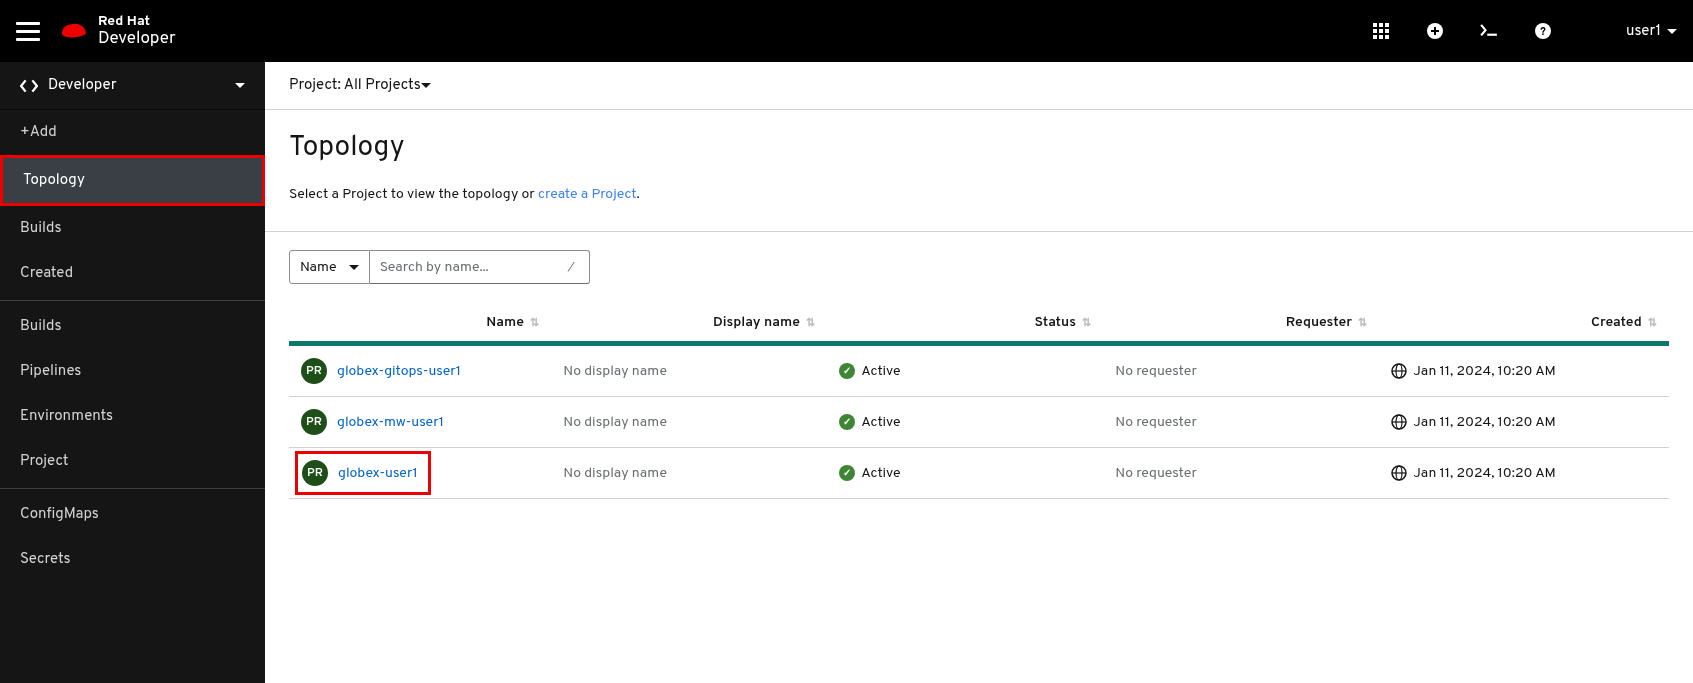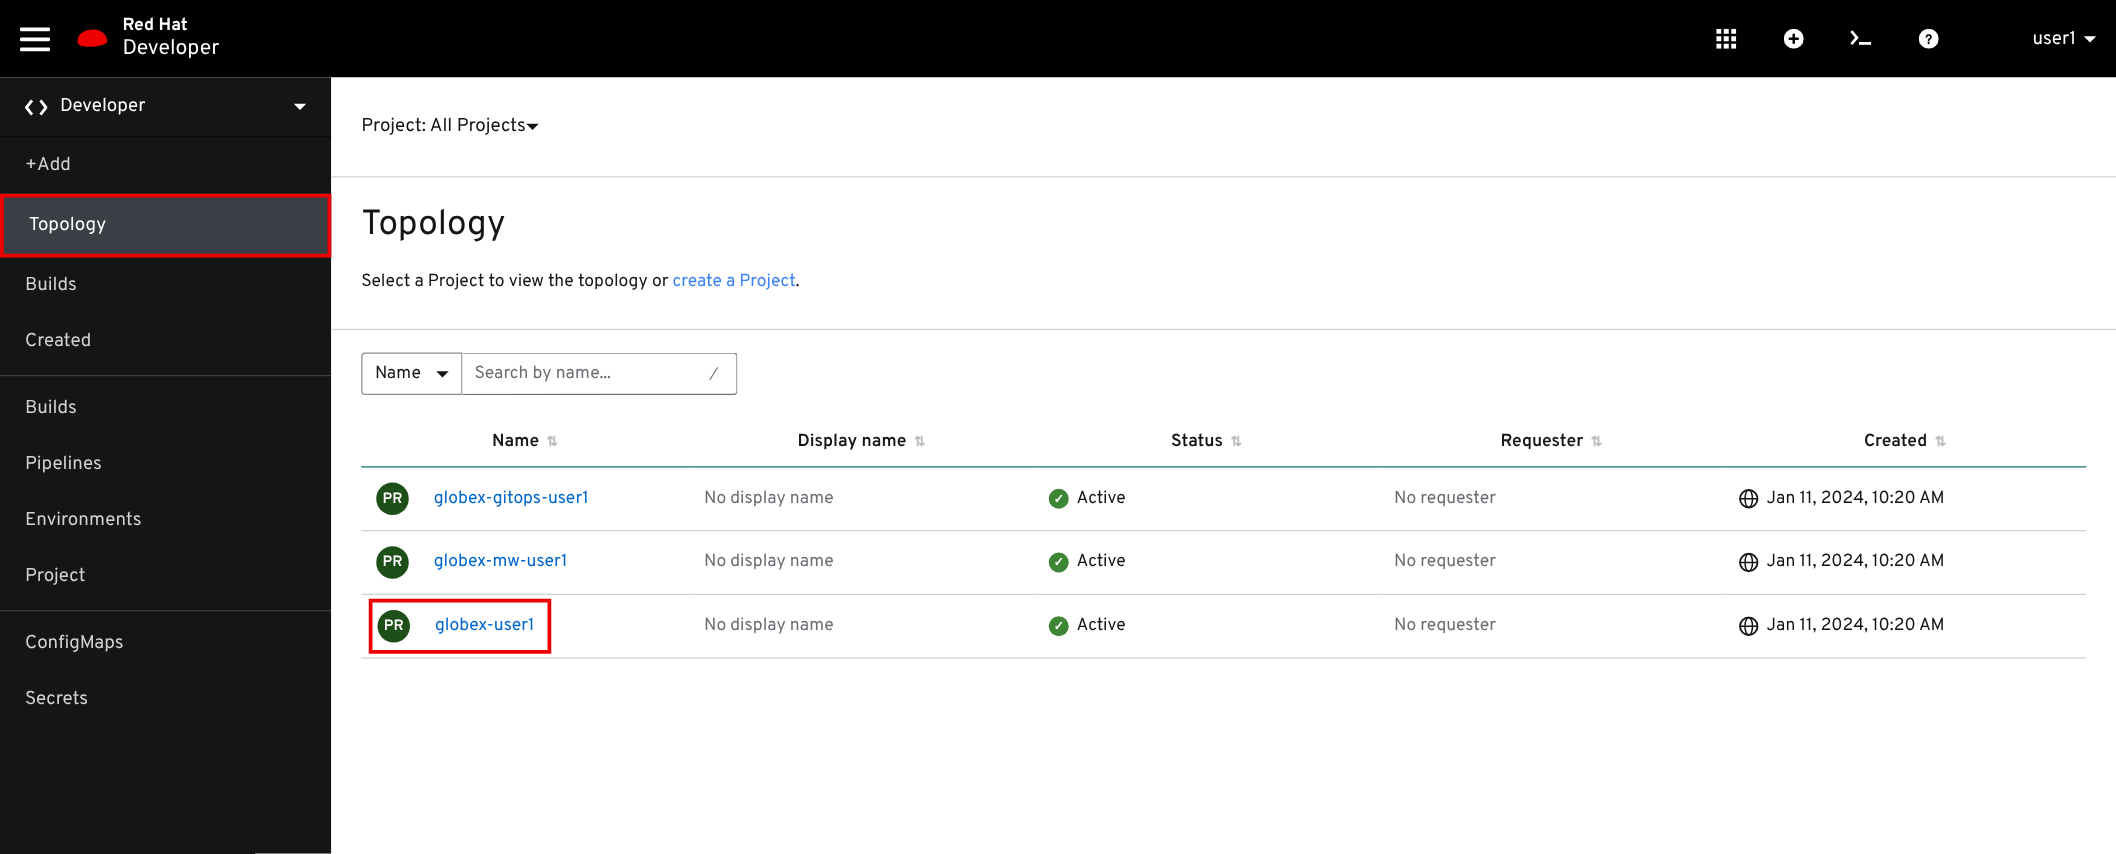--- a/index.html
+++ b/index.html
@@ -28,41 +28,41 @@
     .perspective .label { font-size:15px; }
     .perspective .caret { margin-left:auto; border-top-color:#fff; }
 
     .nav { list-style:none; }
     .nav li { padding: 13px 20px; font-size:15px; color:#d2d2d2; cursor:pointer; }
     .nav li.active { background:#393F44; color:#fff; position:relative; border:3px solid #ee0000; }
     .nav .section-break { border-top:1px solid #3c3f42; margin-top:4px; padding-top:16px; }
 
     
     .main { flex:1; background:#fff; overflow:auto; }
-    .project-bar { padding: 30px 24px; display:flex; align-items:center; gap:0; border-bottom:1px solid #d2d2d2; font-size:15px; }
+    .project-bar { padding: 14px 24px; display:flex; align-items:center; gap:0; border-bottom:1px solid #d2d2d2; font-size:15px; }
     .project-bar .caret { border-top-color:#151515; cursor:pointer; }
 
     .content-pad { padding: 20px 24px 28px 24px; border-bottom:1px solid #d2d2d2;}
     h1.title { font-size: 28px; font-weight:400; margin-bottom: 20px; }
     .help { font-size:14px; color:#151515; }
     .help a { color:#3b82f6; text-decoration:none; }
 
     .toolbar { padding: 18px 24px 10px 24px; display:flex; align-items:center; gap:0; }
     .filter-dd { border:1px solid #8a8d90; border-radius:3px 0 0 3px; padding:6px 10px; display:flex; align-items:center; gap:12px; font-size:14px; cursor:pointer; background:#fff; height:34px;}
     .filter-dd .caret { border-top-color:#151515; }
     .search-input { border:1px solid #8a8d90; border-left:0; border-bottom:1px solid #6a6e73; border-radius:0 3px 3px 0; height:34px; padding:0 10px; font-size:14px; width:220px; }
     .search-input::placeholder { color:#6a6e73; }
     .slash-hint { margin-left:-22px; color:#6a6e73; font-size:12px; pointer-events:none; font-style:italic;}
 
     
     table.data { width: calc(100% - 48px); margin: 10px 24px 0 24px; border-collapse: collapse; }
-    table.data th { text-align:center; font-size:14px; font-weight:600; padding:10px 12px; border-bottom:1px solid #0f766e; color:#151515;}
+    table.data th { text-align:right; font-size:14px; font-weight:600; padding:10px 12px; border-bottom:5px solid #0f766e; color:#151515;}
     table.data th .sort { color:#b8bbbe; margin-left:6px; font-size:11px; }
     table.data td { padding:12px 12px; font-size:14px; border-bottom:1px solid #d2d2d2; vertical-align:middle;}
-    .pr-badge { display:inline-flex; width:26px; height:26px; border-radius:13px; background:#1e4f18; color:#fff; font-size:12px; font-weight:600; align-items:center; justify-content:center; margin-right:16px; flex-shrink:0;}
+    .pr-badge { display:inline-flex; width:26px; height:26px; border-radius:13px; background:#1e4f18; color:#fff; font-size:12px; font-weight:600; align-items:center; justify-content:center; margin-right:6px; flex-shrink:0;}
     .name-cell { display:flex; align-items:center; gap:4px; }
     .name-cell a { color:#0066cc; text-decoration:none; font-size:14px;}
     .muted { color:#6a6e73; }
     .status { display:flex; align-items:center; gap:6px; }
     .status-dot { width:16px; height:16px; border-radius:8px; background:#3e8635; display:inline-flex; align-items:center; justify-content:center; color:#fff; font-size:10px; font-weight:bold;}
     .globe { width:16px; height:16px; fill:#151515; margin-right:6px; vertical-align:middle;}
     .created-cell { display:flex; align-items:center; }
 
     .highlight-box { border:3px solid #ee0000; display:inline-flex; align-items:center; padding:6px 10px 6px 4px; margin:-9px -13px -9px -6px; }
 

